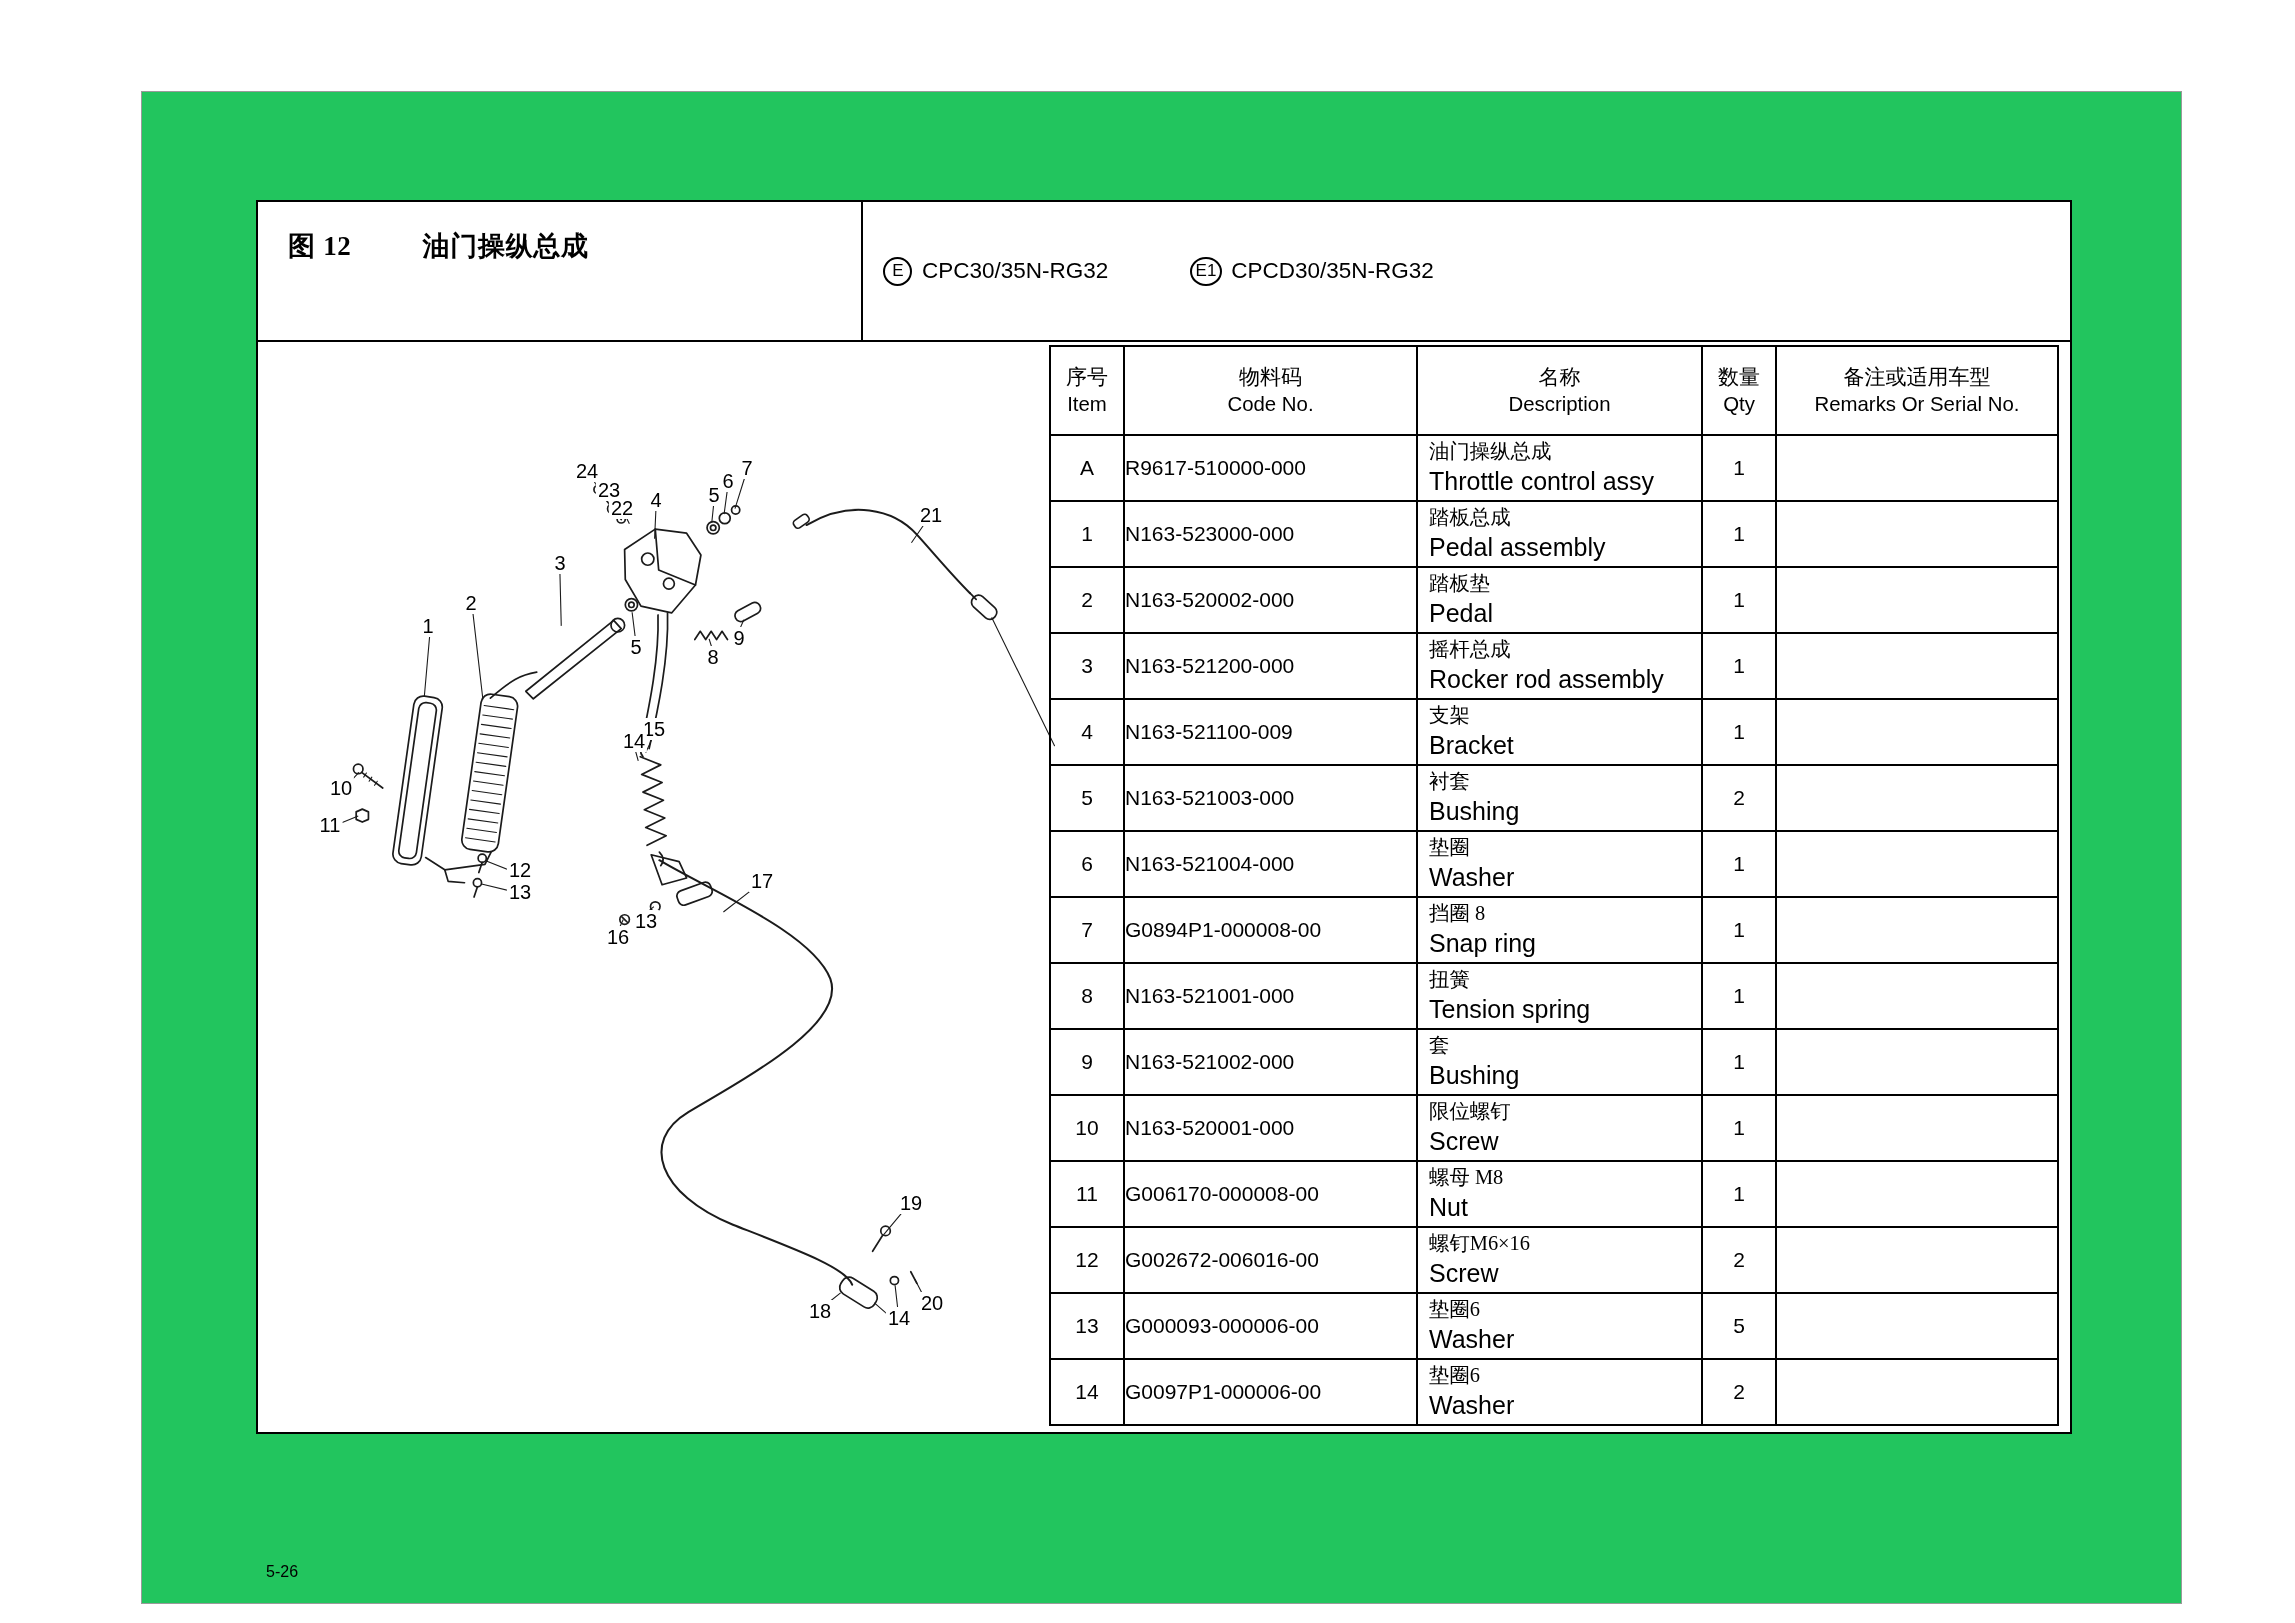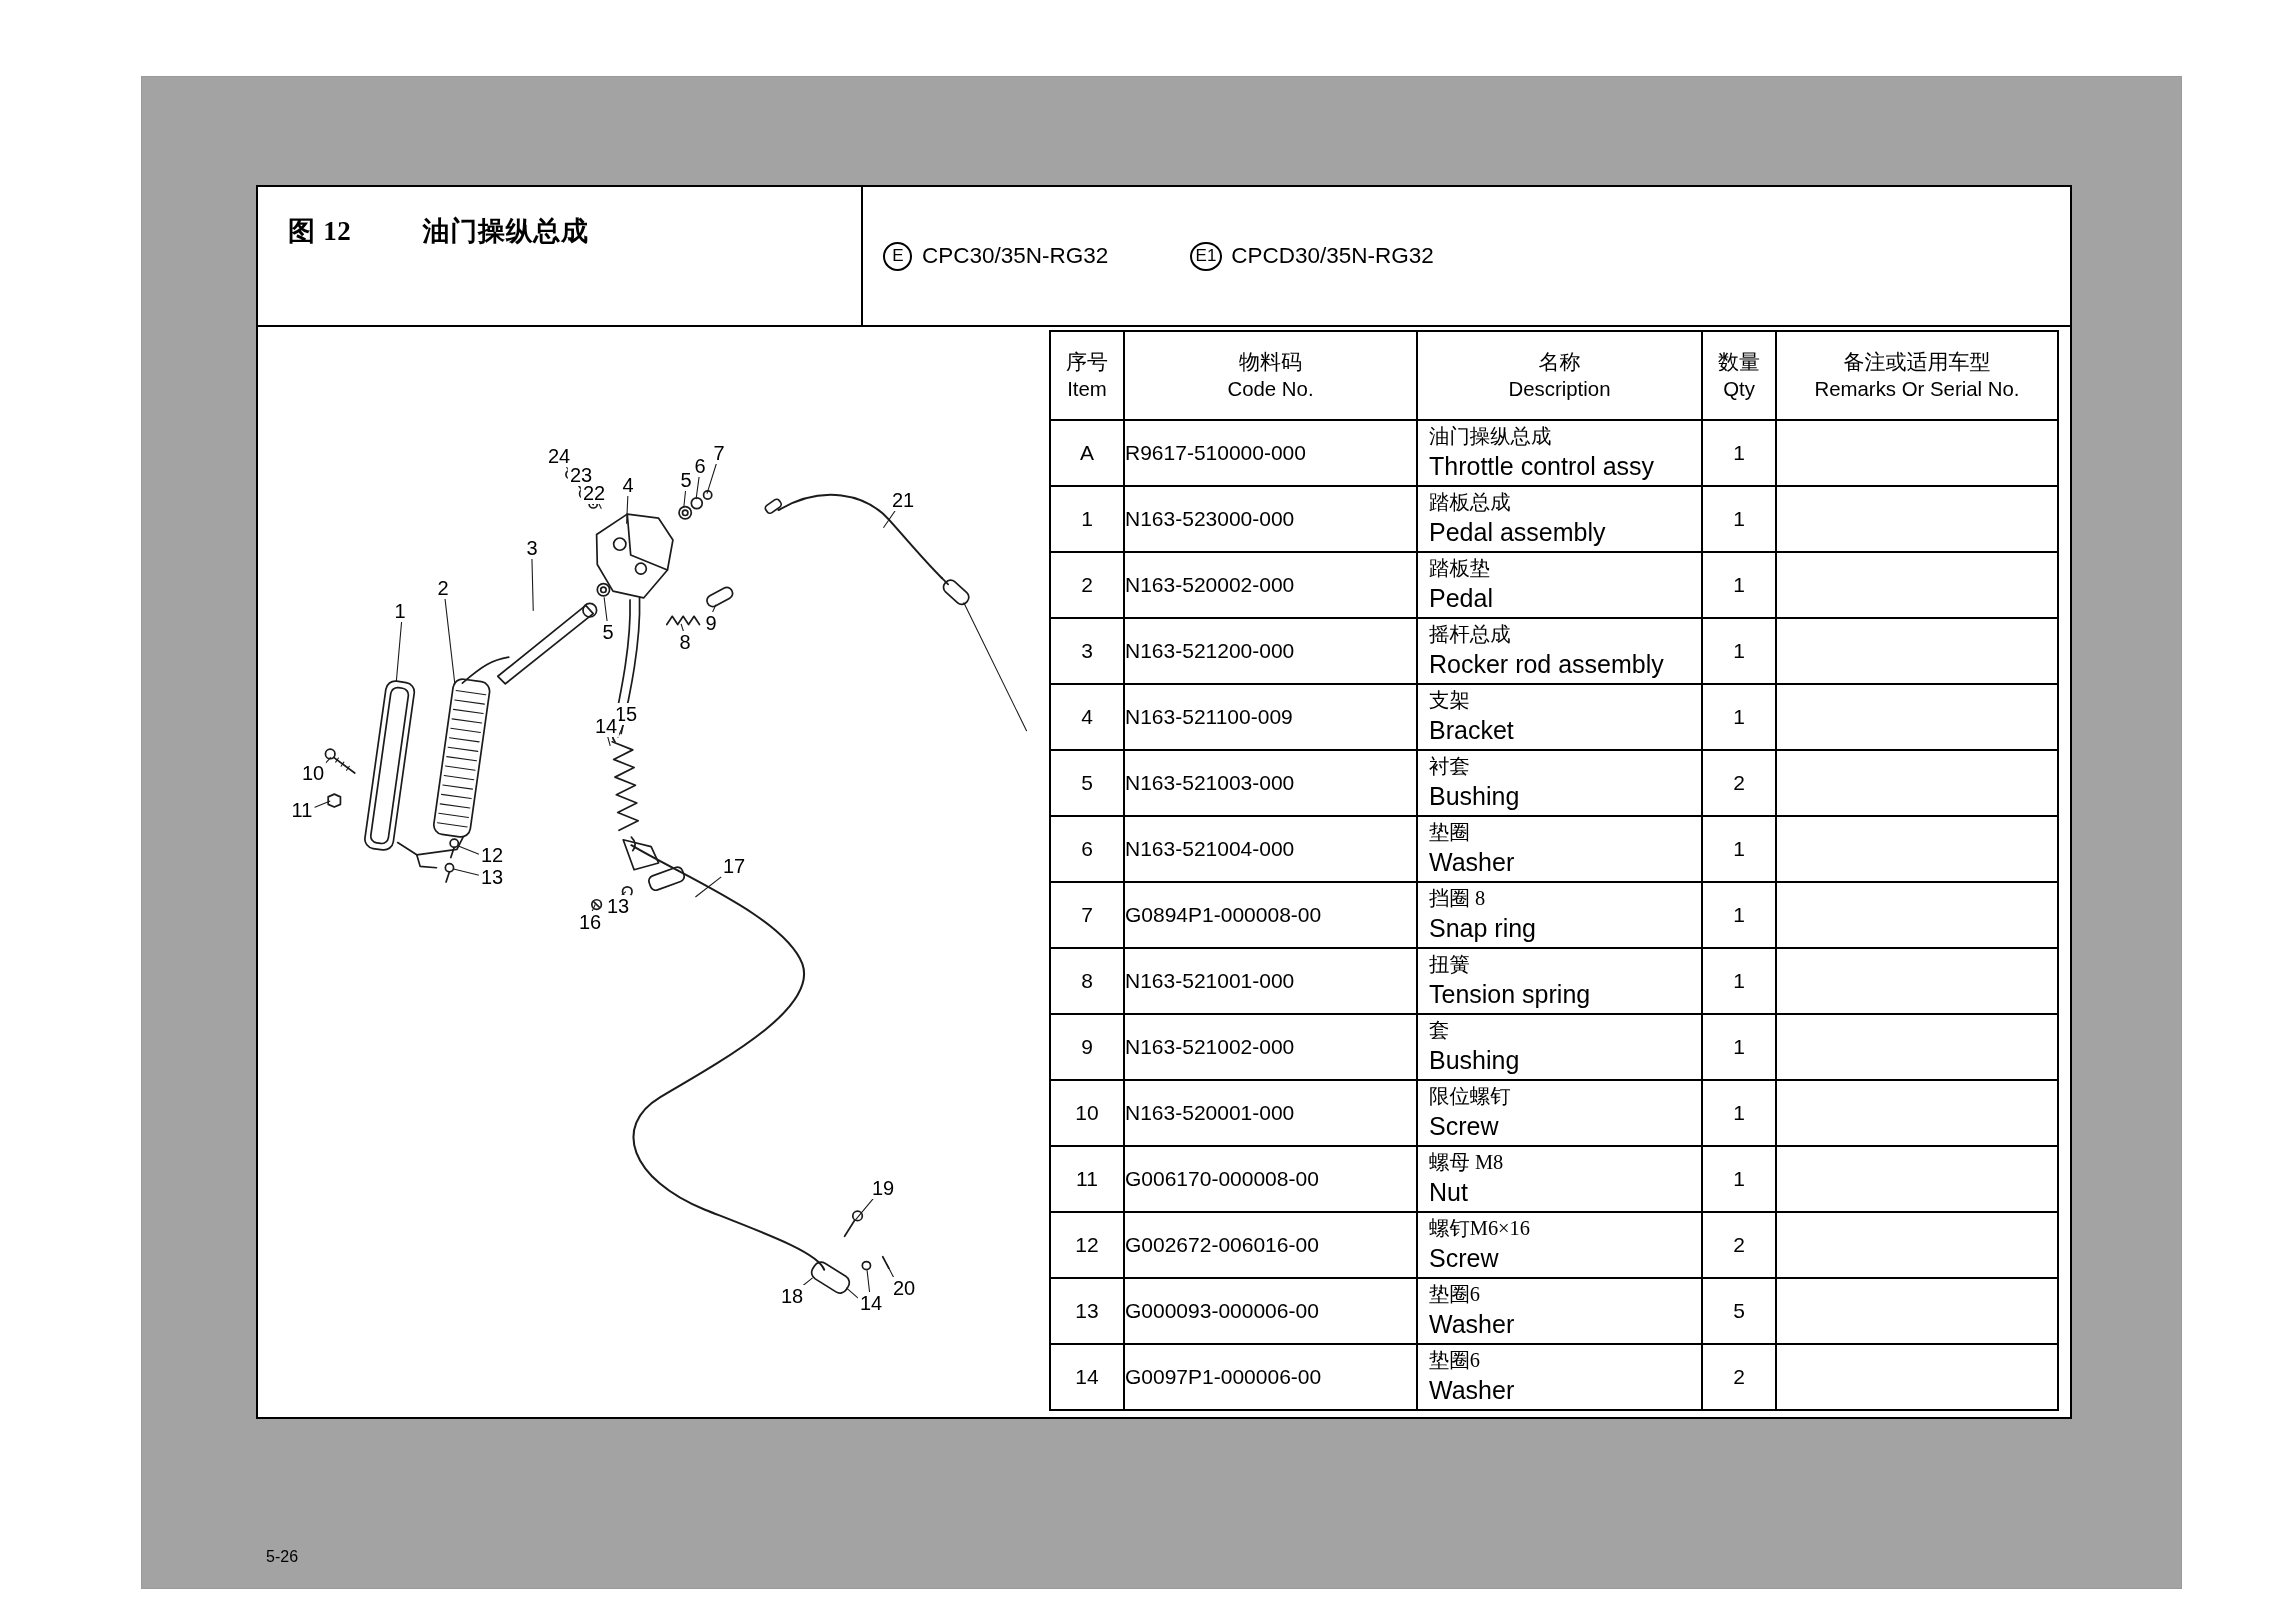--- a/index.html
+++ b/index.html
@@ -1,41 +1,41 @@
 <!DOCTYPE html>
 <html style="font-size:11px"><head>
 <meta charset="utf-8">
 <style>
   * { margin:0; padding:0; box-sizing:border-box; }
   html,body { width:2295px; height:1623px; background:#ffffff; color:#000;
               font-family:"Liberation Sans", sans-serif; position:relative; overflow:hidden; }
 
-  .sheet { position:absolute; left:141px; top:76px; width:2041px; height:1513px;
-           border:1.4px solid #9a9a9a; background:#a3a3a3; }
+  .sheet { position:absolute; left:141px; top:91px; width:2041px; height:1513px;
+           border:1.4px solid #9a9a9a; background:#22c55e; }
 
   .main-frame { position:absolute; left:114px; top:108px; width:1816px; height:1234px;
                 border:2.7px solid #000; background:#fff; }
 
   
   .header-band { position:absolute; left:0; top:0; right:0; height:140px;
                  border-bottom:2.7px solid #000; display:flex; }
   .title-cell { width:605px; border-right:2.7px solid #000; padding:26px 0 0 30px; }
   .title-zh { font-family:"Liberation Serif", serif; font-weight:700; font-size:27px; letter-spacing:0.7px; }
   .title-en { font-weight:700; font-size:25px; margin-top:11px; }
   .gap-lg { display:inline-block; width:71px; }
   .gap-sm { display:inline-block; width:40px; }
   .models-cell { flex:1; display:flex; align-items:center; padding-left:20.4px; gap:82px; }
   .model { display:flex; align-items:center; font-size:22.5px; white-space:nowrap; }
   .badge { display:inline-flex; align-items:center; justify-content:center;
            min-width:29px; height:29px; padding:0 3.4px; border:2px solid #000;
            border-radius:50%; font-size:17px; margin-right:9.5px; }
 
   
   .content { position:absolute; left:0; right:0; top:143px; bottom:0; display:flex; }
-  .diagram { position:relative; width:909px; height:100%; }
+  .diagram { position:relative; width:909px; height:100%;margin-left:28px; }
   .diagram svg { position:absolute; left:0; top:0; }
   .part-label { position:absolute; transform:translate(-50%,-50%); font-size:20px;
                 background:#fff; padding:0 2px; line-height:1.1; }
 
   .table-wrap { position:absolute; left:791px; top:0; height:100%; width:1008px;border-radius:22px; }
   table { border-collapse:collapse; table-layout:fixed; width:1008px; }
   th, td { border:2px solid #000; vertical-align:middle; }
   thead tr { height:89px; }
   tbody tr { height:66px; }
   th { font-weight:400; text-align:center; }

